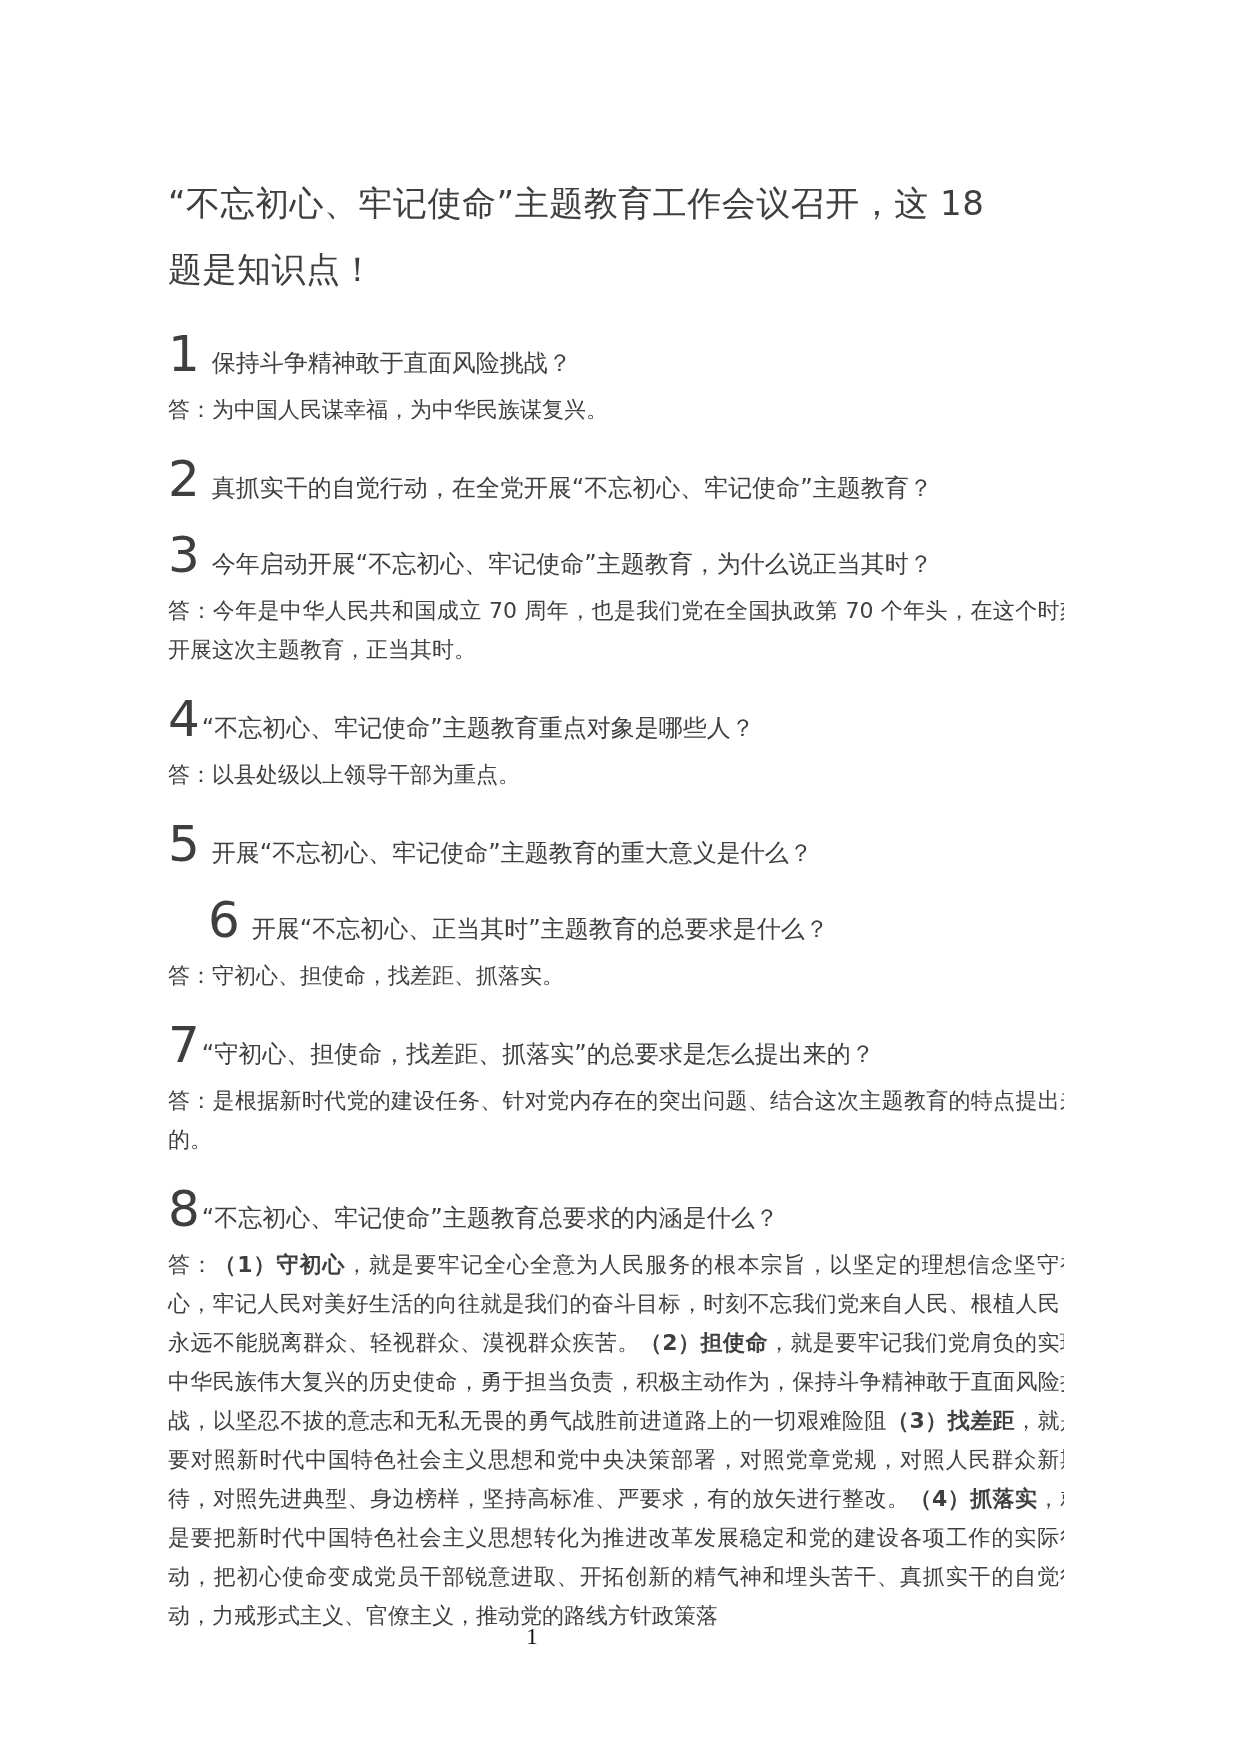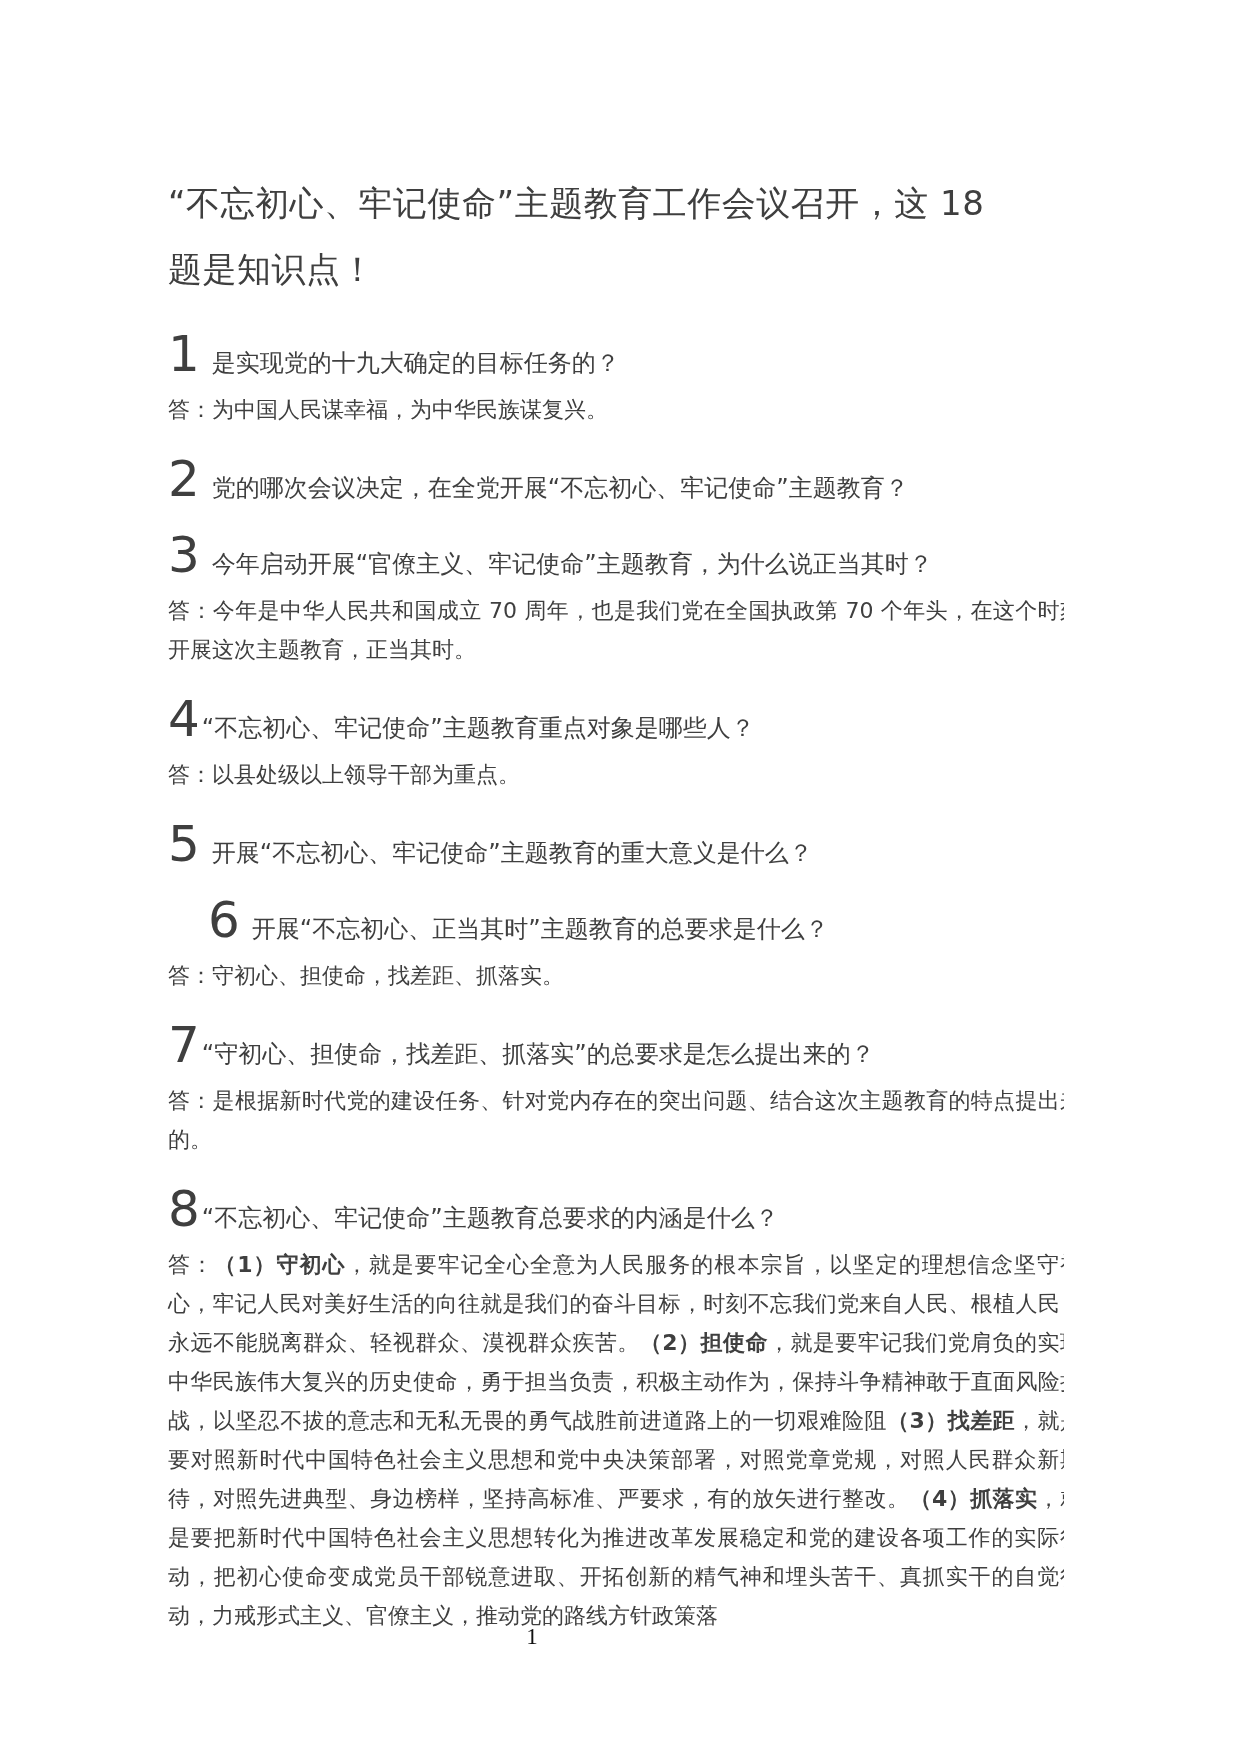--- a/index.html
+++ b/index.html
@@ -66,34 +66,34 @@
 </head>
 <body>
 
 <div class="page">
   <div class="content">
     <h1 class="title">“不忘初心、牢记使命”主题教育工作会议召开，这 18 题是知识点！</h1>
     <div id="qa-list">
         <div class="qa">
           <div class="q-row">
             <span class="q-num" style="margin-right: 12px;">1</span>
-            <span class="q-text">是实现党的十九大确定的目标任务的？</span>
+            <span class="q-text">保持斗争精神敢于直面风险挑战？</span>
           </div>
           <p class="answer"><span>答：为中国人民谋幸福，为中华民族谋复兴。</span></p>
         </div>
         <div class="qa">
           <div class="q-row">
             <span class="q-num" style="margin-right: 12px;">2</span>
-            <span class="q-text">党的哪次会议决定，在全党开展“不忘初心、牢记使命”主题教育？</span>
+            <span class="q-text">真抓实干的自觉行动，在全党开展“不忘初心、牢记使命”主题教育？</span>
           </div>
         </div>
         <div class="qa">
           <div class="q-row">
             <span class="q-num" style="margin-right: 12px;">3</span>
-            <span class="q-text">今年启动开展“官僚主义、牢记使命”主题教育，为什么说正当其时？</span>
+            <span class="q-text">今年启动开展“不忘初心、牢记使命”主题教育，为什么说正当其时？</span>
           </div>
           <p class="answer"><span>答：今年是中华人民共和国成立 70 周年，也是我们党在全国执政第 70 个年头，在这个时刻开展这次主题教育，正当其时。</span></p>
         </div>
         <div class="qa">
           <div class="q-row">
             <span class="q-num" style="margin-right: 2px;">4</span>
             <span class="q-text">“不忘初心、牢记使命”主题教育重点对象是哪些人？</span>
           </div>
           <p class="answer"><span>答：以县处级以上领导干部为重点。</span></p>
         </div>

